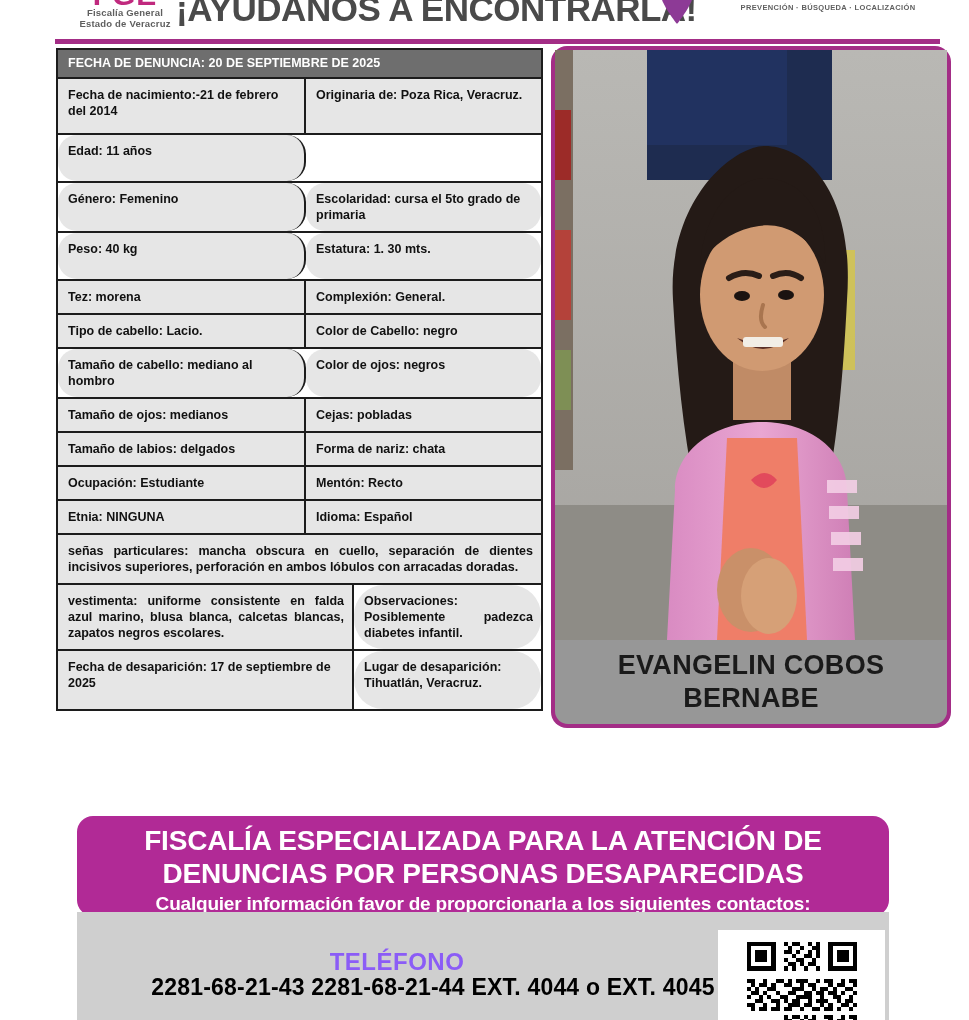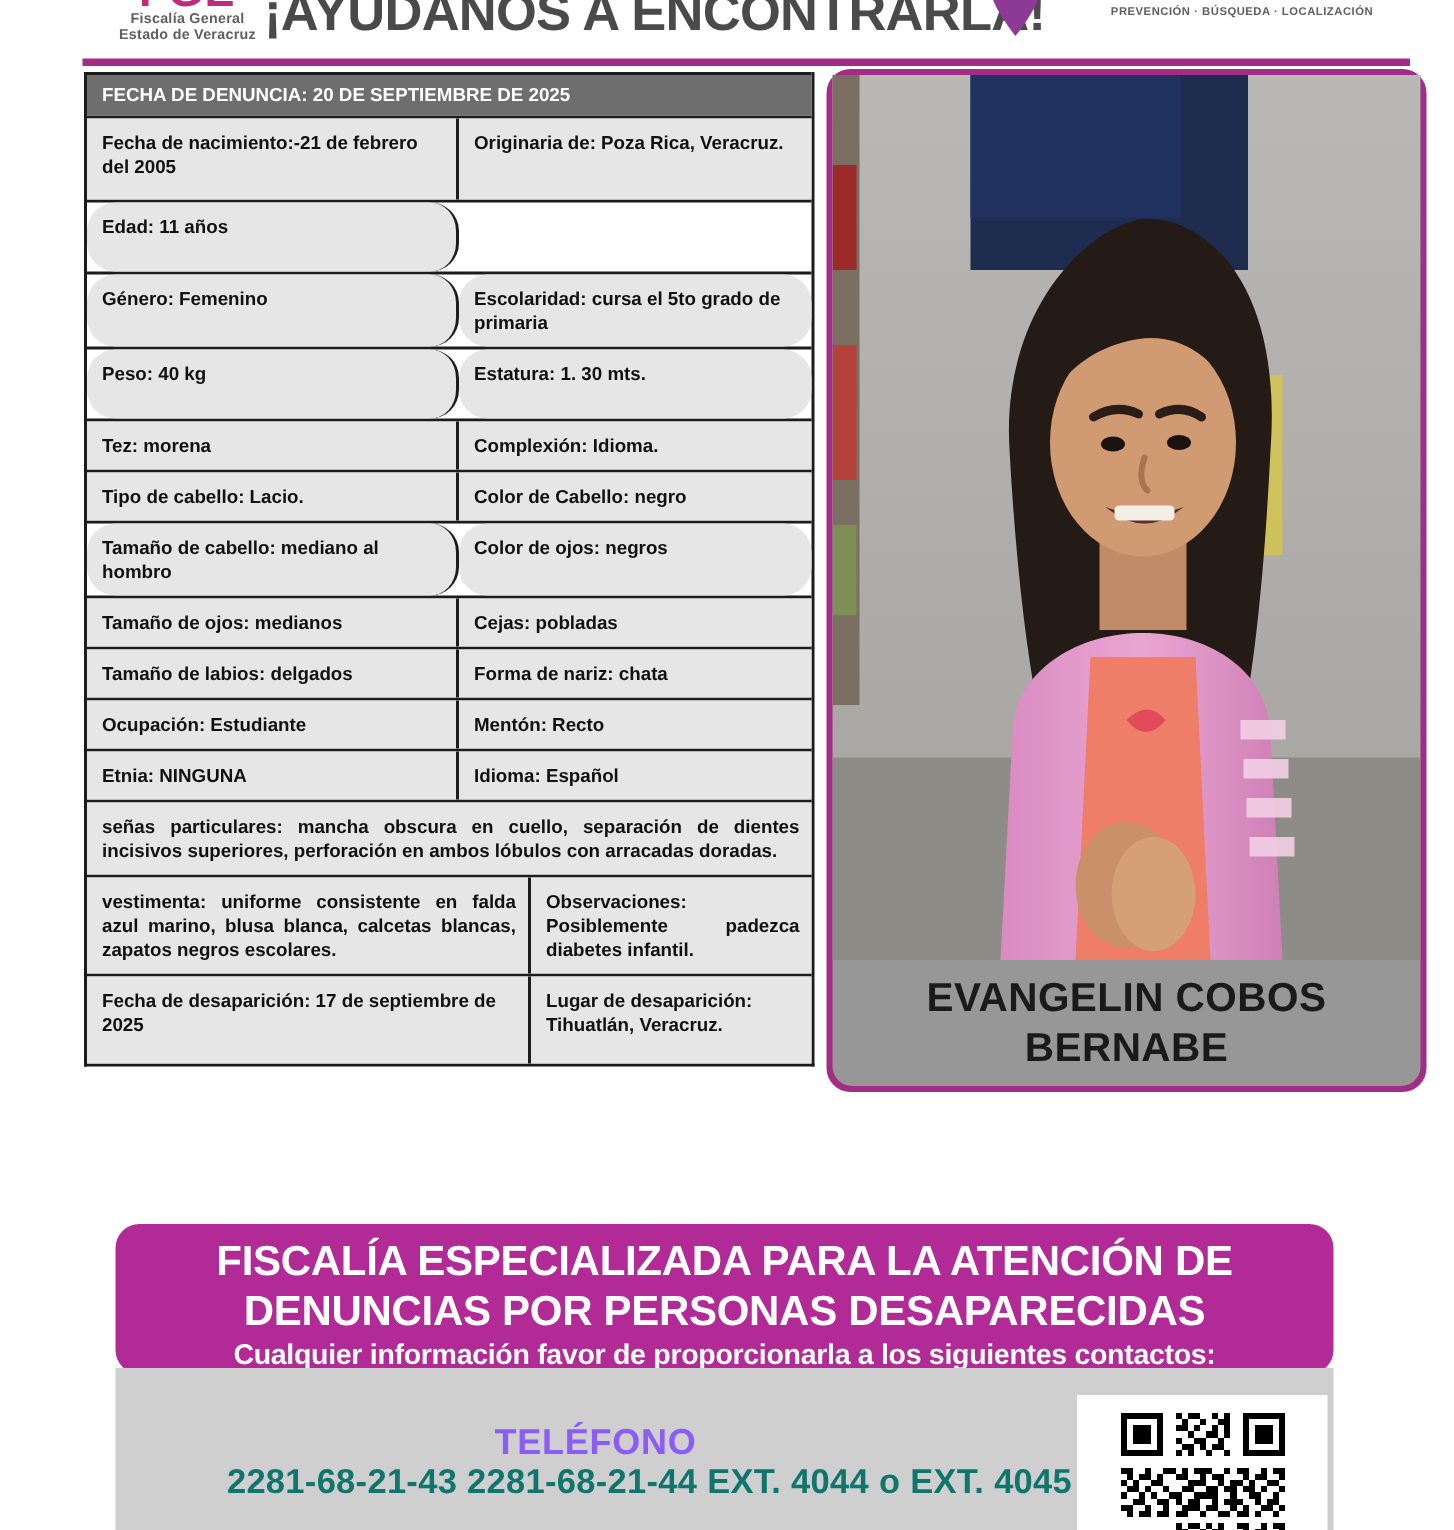--- a/index.html
+++ b/index.html
@@ -30,21 +30,21 @@
   .trow{display:flex;border-top:2px solid #1c1c1c;}
   .trow.first{border-top:2px solid #1c1c1c;}
   .thead{background:#6e6e6e;color:#ffffff;font-size:12.5px;font-weight:bold;
          padding:6px 8px 7px 10px;line-height:14px;box-sizing:border-box;width:100%;}
   .thead .hv{font-weight:bold;}
   .cell{background:#e6e6e6;color:#111;font-size:12.5px;font-weight:bold;
         padding:8px 8px 8px 10px;line-height:16px;box-sizing:border-box;}
   .c-l{width:248px;border-right:2px solid #1c1c1c;}
   .c-r{width:235px;}
   .c-l2{width:296px;border-right:2px solid #1c1c1c;}
-  .c-r2{width:187px;}
+  .c-r2{width:187px;border-radius:30px;}
   .full{width:483px;text-align:justify;}
   .h-tall{min-height:54px;}
   .h-mid{min-height:46px;border-radius:19px;}
   .h-sm{min-height:31px;}
   .h-xl{min-height:58px;}
   .just{text-align:justify;}
 
   
   .photo-frame{position:absolute;left:551px;top:46px;width:400px;height:682px;
     background:#a32d86;border-radius:16px;box-sizing:border-box;padding:4px;}
@@ -56,21 +56,21 @@
 
   
   .purple-banner{position:absolute;left:77px;top:816px;width:812px;height:100px;
     background:#b12a96;border-radius:16px;text-align:center;box-sizing:border-box;padding-top:8px;}
   .pb1{font-size:28px;font-weight:bold;color:#ffffff;line-height:33px;letter-spacing:-.2px;}
   .pb2{font-size:19px;font-weight:bold;color:#ffffff;line-height:24px;margin-top:2px;letter-spacing:-.2px;}
   .gray-panel{position:absolute;left:77px;top:912px;width:812px;height:108px;background:#cfcfcf;}
   .tel-title{position:absolute;left:77px;top:948px;width:640px;text-align:center;
     font-size:24px;font-weight:bold;color:#8b5cf6;letter-spacing:.5px;}
   .tel-nums{position:absolute;left:77px;top:974px;width:712px;text-align:center;
-    font-size:23px;font-weight:bold;color:#0f766e;letter-spacing:.2px;white-space:nowrap;}
+    font-size:23px;font-weight:bold;color:#000000;letter-spacing:.2px;white-space:nowrap;}
   .qr-card{position:absolute;left:718px;top:930px;width:167px;height:90px;background:#ffffff;
     display:flex;align-items:flex-start;justify-content:center;padding-top:8px;box-sizing:border-box;}
 </style>
 </head>
 <body>
 
 <div class="header">
   <div class="logo-left">
     <div class="fge">FGE</div>
     <div class="sub">Fiscalía General</div>
@@ -96,41 +96,41 @@
 <div class="table">
 
   <div class="trow first">
     <div class="thead">
       <span>FECHA DE DENUNCIA:</span>
       <span class="hv">20 DE SEPTIEMBRE DE 2025</span>
     </div>
   </div>
 
   <div class="trow">
-    <div class="cell c-l h-tall">Fecha de nacimiento:-21 de febrero del 2005</div>
+    <div class="cell c-l h-tall">Fecha de nacimiento:-21 de febrero del 2014</div>
     <div class="cell c-r h-tall">Originaria de: Poza Rica, Veracruz.</div>
   </div>
 
   <div class="trow">
     <div class="cell c-l h-mid">Edad: 11 años</div>
   </div>
 
   <div class="trow">
     <div class="cell c-l h-mid">Género: Femenino</div>
     <div class="cell c-r h-mid">Escolaridad: cursa el 5to grado de primaria</div>
   </div>
 
   <div class="trow">
     <div class="cell c-l h-mid">Peso: 40 kg</div>
     <div class="cell c-r h-mid">Estatura: 1. 30 mts.</div>
   </div>
 
   <div class="trow">
     <div class="cell c-l h-sm">Tez: morena</div>
-    <div class="cell c-r h-sm">Complexión: Idioma.</div>
+    <div class="cell c-r h-sm">Complexión: General.</div>
   </div>
 
   <div class="trow">
     <div class="cell c-l h-sm">Tipo de cabello: Lacio.</div>
     <div class="cell c-r h-sm">Color de Cabello: negro</div>
   </div>
 
   <div class="trow">
     <div class="cell c-l h-mid">Tamaño de cabello: mediano al hombro</div>
     <div class="cell c-r h-mid">Color de ojos: negros</div>

